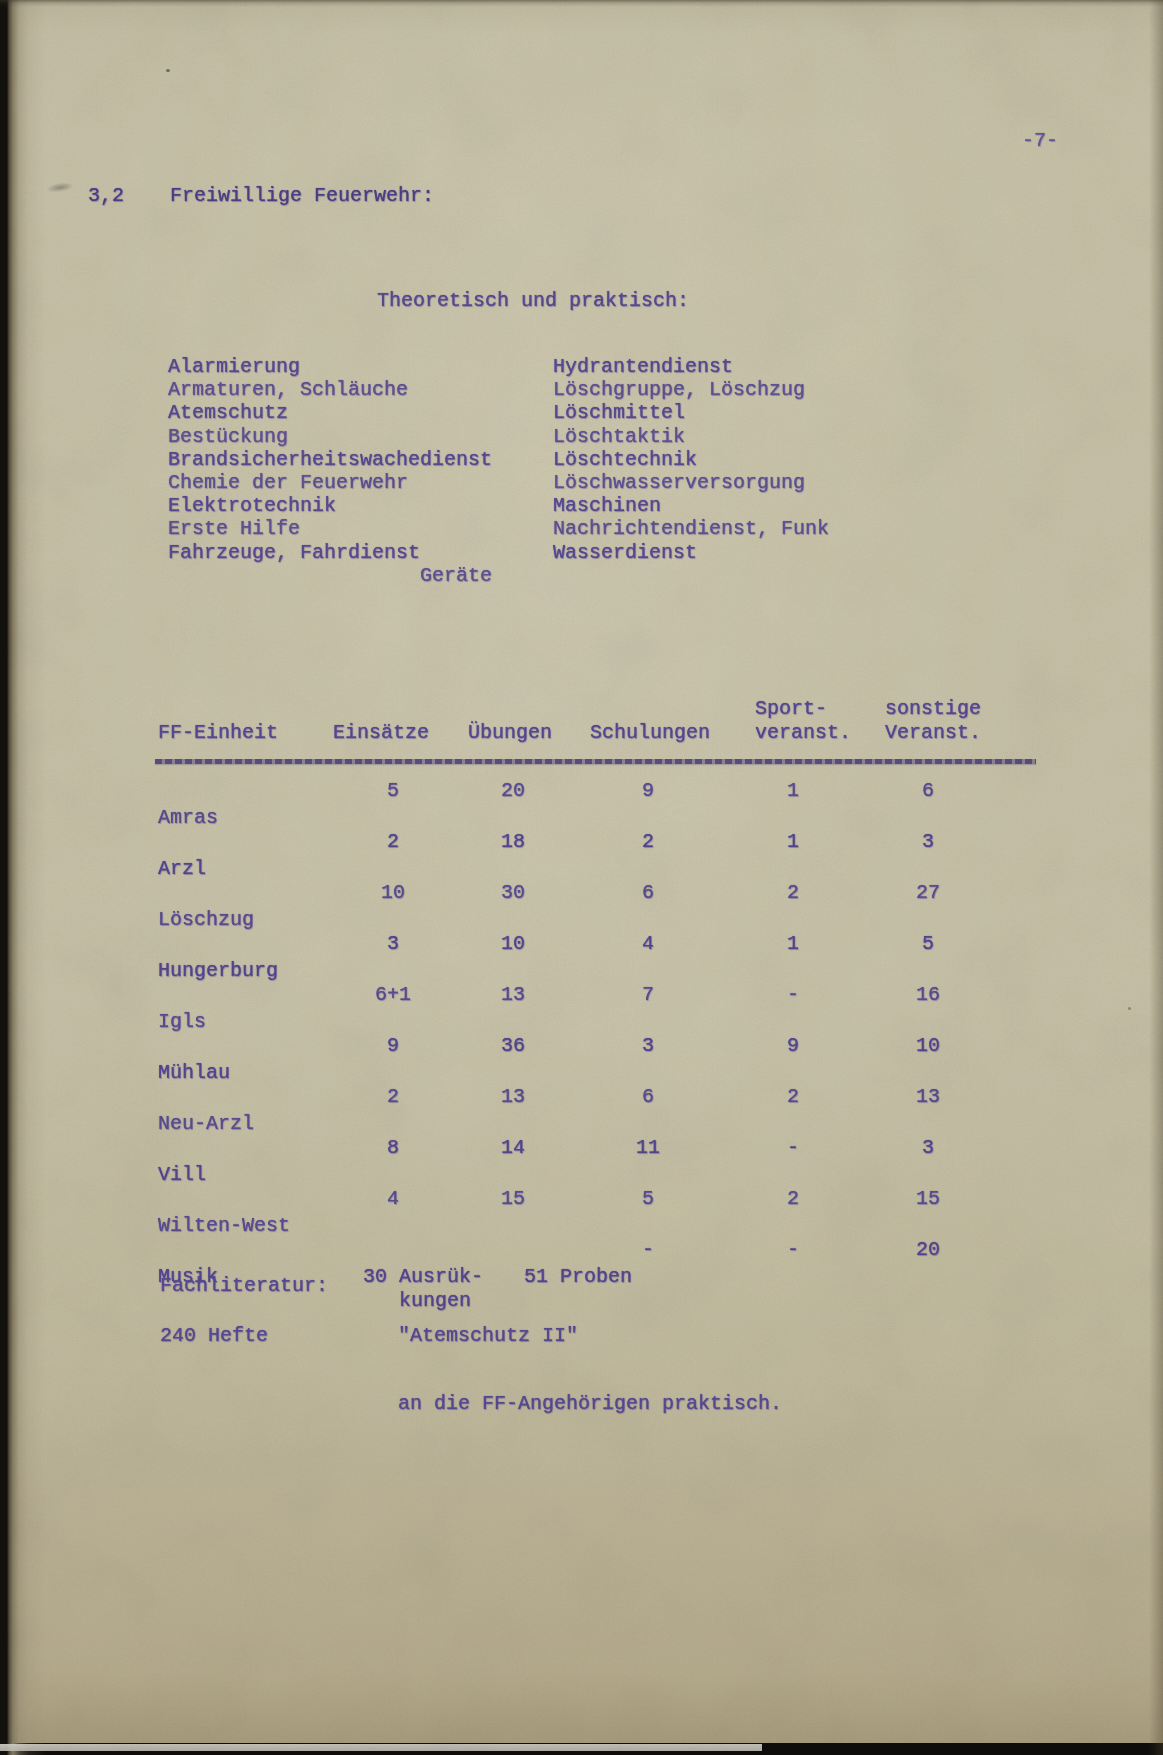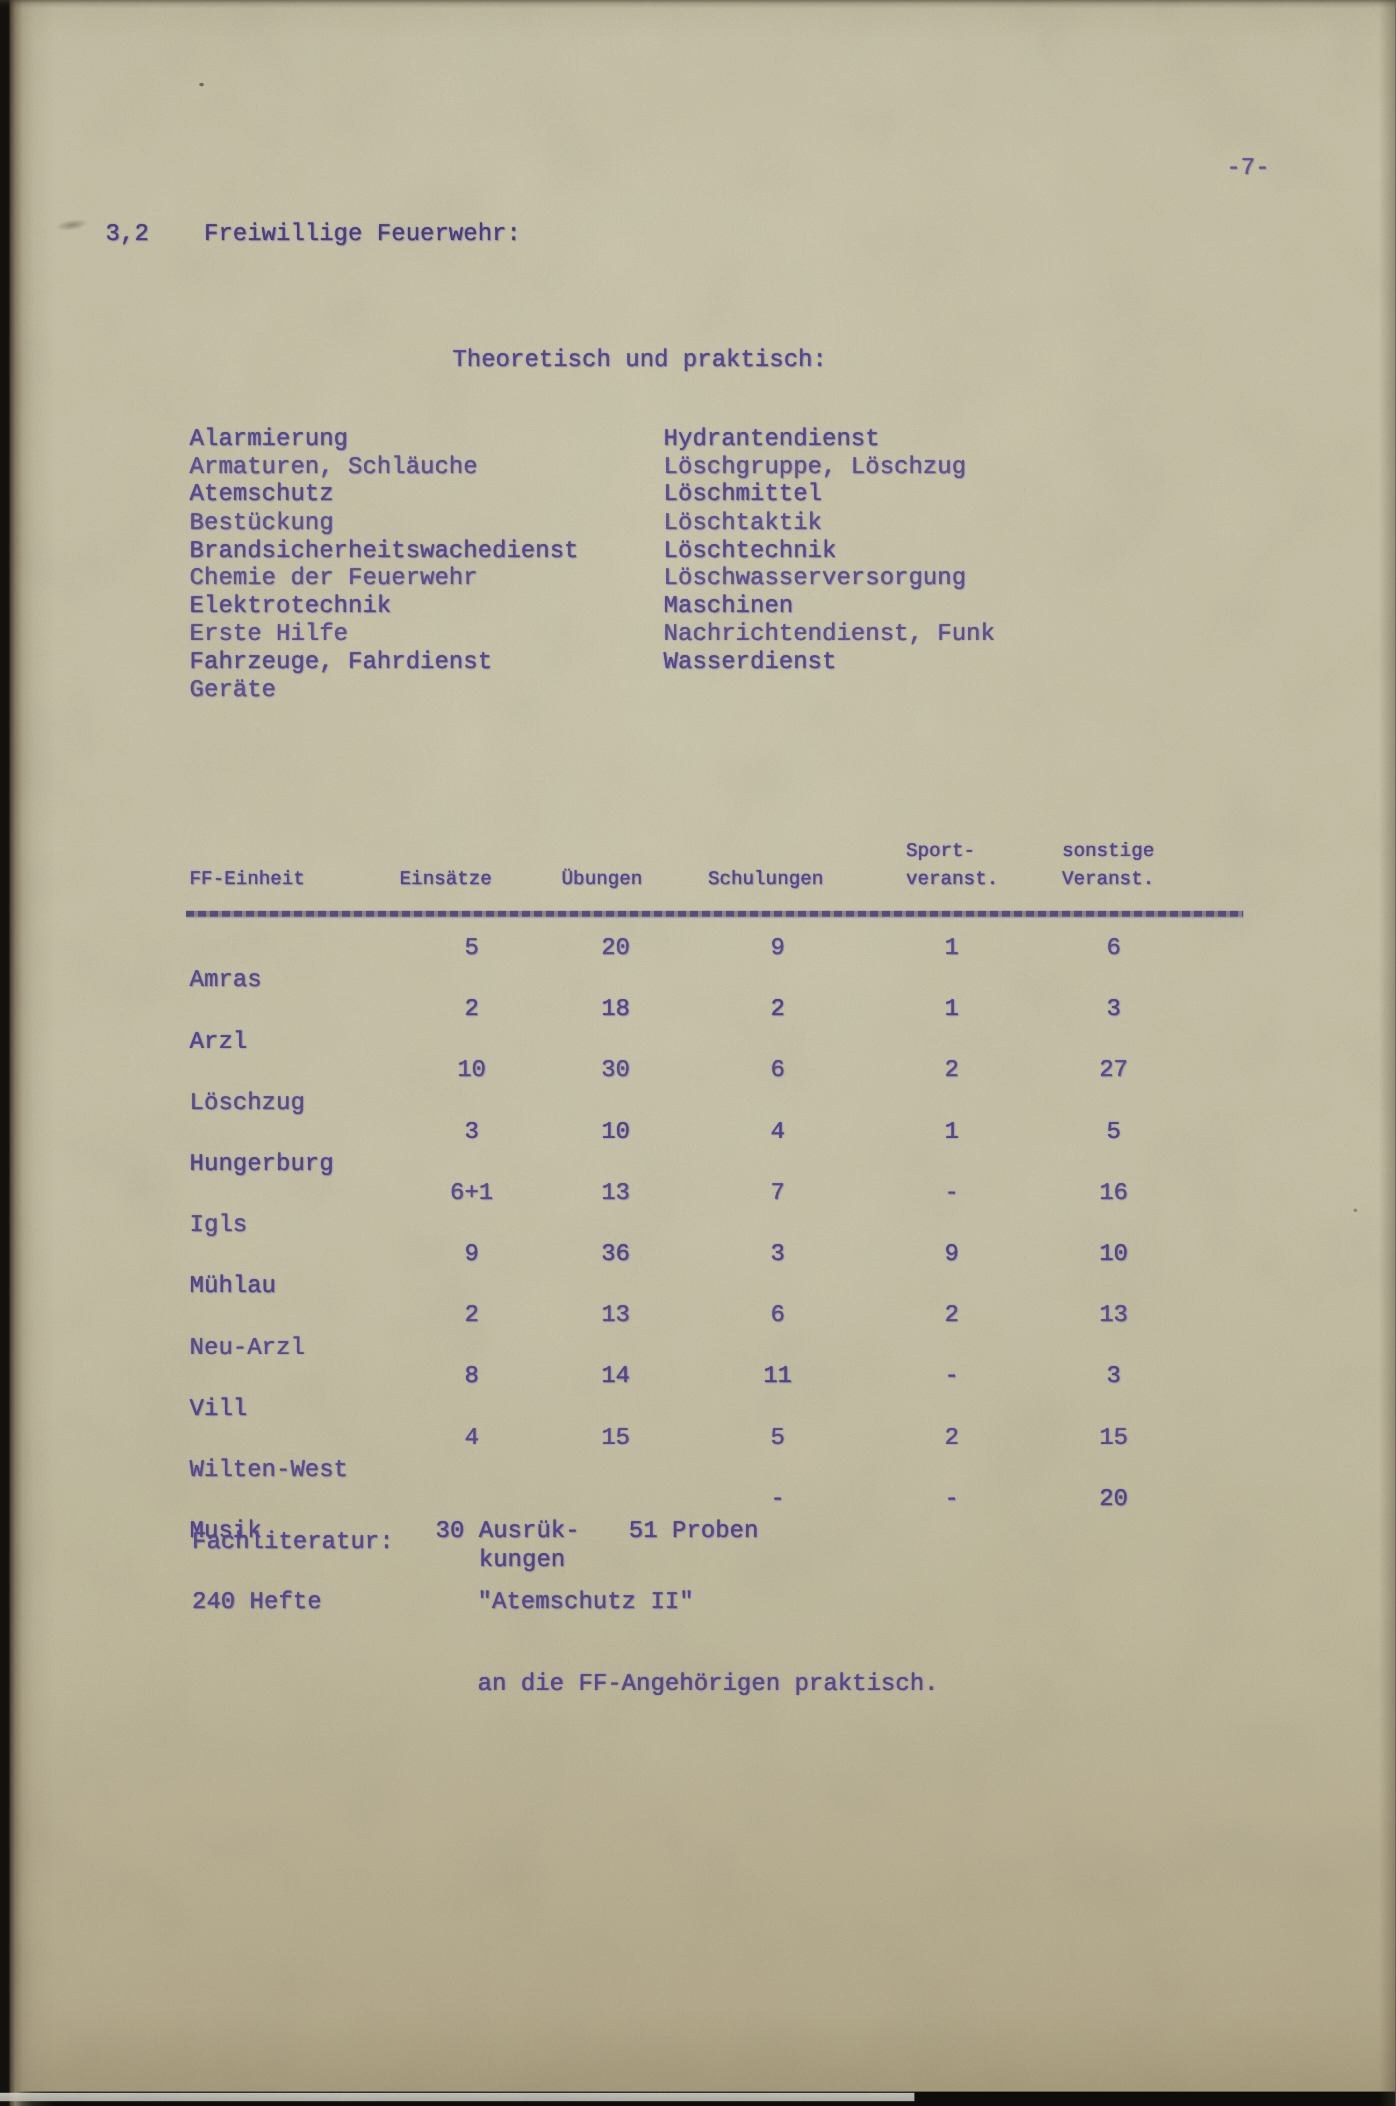--- a/index.html
+++ b/index.html
@@ -55,31 +55,31 @@
     font-size:20px;line-height:24px;
     letter-spacing:0px;
     text-shadow:0 0 1px rgba(84,70,146,0.95),0.7px 0.7px 1px rgba(84,70,146,0.45);
     white-space:pre;
   }
   .faded{opacity:.88;}
   .dark{color:#4c3f85;}
 
   .topics-col{position:absolute;top:355px;}
   .topics-col .topic{height:23.2px;line-height:23.2px;}
-  .topics-col.left{left:158px;}
+  .topics-col.left{left:168px;}
   .topics-col.right{left:553px;}
   .topic:nth-child(even){opacity:.93;}
 
   
   .thead{
     position:absolute;left:158px;top:697px;width:835px;
     display:grid;grid-template-columns:175px 120px 120px 150px 140px 130px;
     align-items:end;
   }
-  .thead .hcell{white-space:pre-line;color:#564893;font-size:16px;line-height:24px;
+  .thead .hcell{white-space:pre-line;color:#564893;font-size:20px;line-height:24px;
     text-shadow:0 0 1px rgba(84,70,146,0.95),0.7px 0.7px 1px rgba(84,70,146,0.45);}
   .thead .h3{padding-left:15px;}
   .thead .h4{padding-left:17px;}
   .thead .h5{padding-left:32px;}
   .thead .h6{padding-left:22px;}
   .trule{
     position:absolute;left:155px;top:759px;width:881px;height:5px;
     background:repeating-linear-gradient(90deg,rgba(70,58,122,0.85) 0px,rgba(70,58,122,0.85) 7px,rgba(70,58,122,0.45) 7px,rgba(70,58,122,0.45) 10px);
     box-shadow:0 1px 1px rgba(70,58,122,0.25);
   }
@@ -121,21 +121,21 @@
   <div class="topics-col left" id="topics-left">
       <div class="tw topic" style="position: static;">Alarmierung</div>
       <div class="tw topic" style="position: static;">Armaturen, Schläuche</div>
       <div class="tw topic" style="position: static;">Atemschutz</div>
       <div class="tw topic" style="position: static;">Bestückung</div>
       <div class="tw topic" style="position: static;">Brandsicherheitswachedienst</div>
       <div class="tw topic" style="position: static;">Chemie der Feuerwehr</div>
       <div class="tw topic" style="position: static;">Elektrotechnik</div>
       <div class="tw topic" style="position: static;">Erste Hilfe</div>
       <div class="tw topic" style="position: static;">Fahrzeuge, Fahrdienst</div>
-      <div class="tw topic" style="position: static;">Geräte</div>
+      <div class="tw topic" style="position: static; text-align: right;">Geräte</div>
     </div>
   <div class="topics-col right" id="topics-right">
       <div class="tw topic" style="position: static;">Hydrantendienst</div>
       <div class="tw topic" style="position: static;">Löschgruppe, Löschzug</div>
       <div class="tw topic" style="position: static;">Löschmittel</div>
       <div class="tw topic" style="position: static;">Löschtaktik</div>
       <div class="tw topic" style="position: static;">Löschtechnik</div>
       <div class="tw topic" style="position: static;">Löschwasserversorgung</div>
       <div class="tw topic" style="position: static;">Maschinen</div>
       <div class="tw topic" style="position: static;">Nachrichtendienst, Funk</div>

